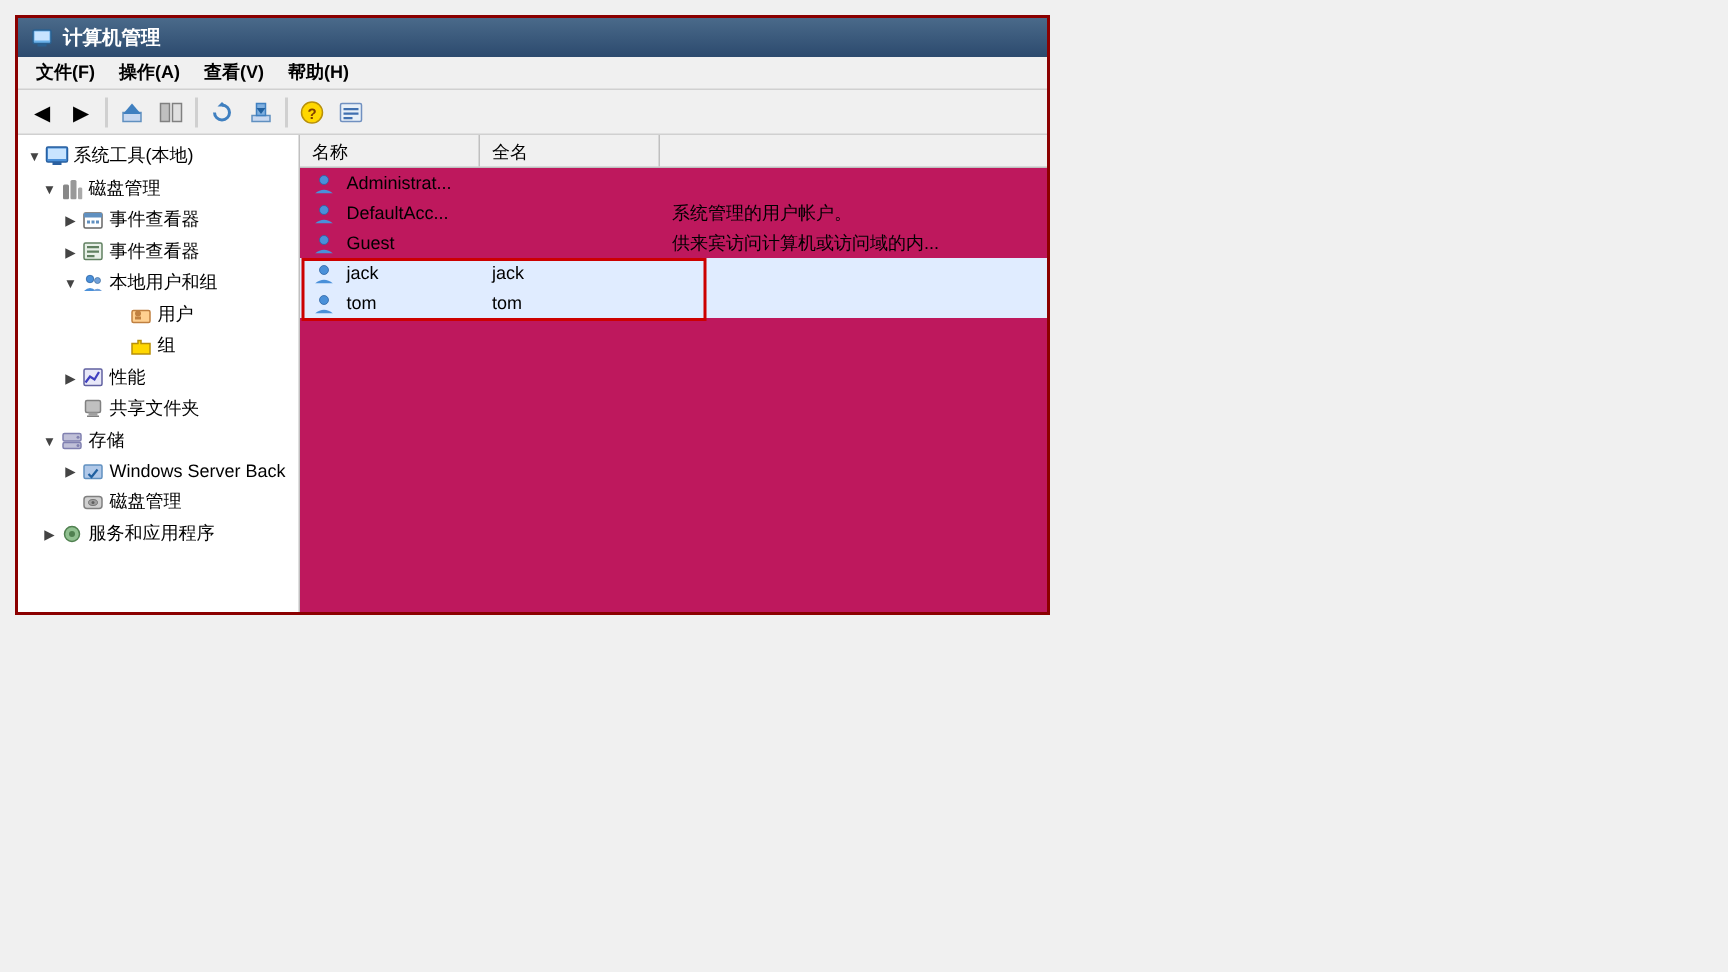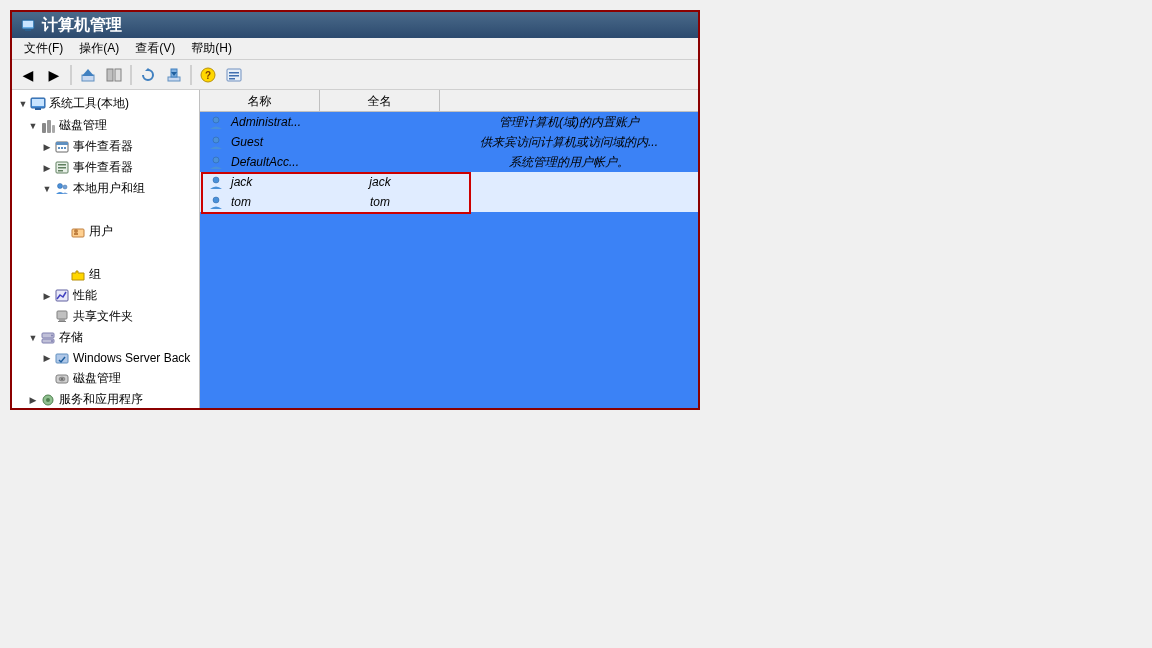--- a/index.html
+++ b/index.html
@@ -22,21 +22,21 @@
       flex-direction: column;
     }
 
     .title-bar {
       background: linear-gradient(to bottom, #4a6a8a, #2c4a6e);
       color: white;
       height: 26px;
       display: flex;
       align-items: center;
       padding: 0 8px;
-      font-size: 16px;
+      font-size: 13px;
       font-weight: bold;
     }
 
     .title-bar-icon {
       width: 16px;
       height: 16px;
       margin-right: 6px;
       display: inline-flex;
       align-items: center;
       justify-content: center;
@@ -47,20 +47,21 @@
       height: 14px;
     }
 
     .menu-bar {
       background: #f0f0f0;
       height: 22px;
       display: flex;
       align-items: center;
       padding: 0 4px;
       border-bottom: 1px solid #d0d0d0;
+      font-weight: bold;
     }
 
     .menu-item {
       padding: 2px 8px;
       cursor: pointer;
       font-size: 12px;
     }
 
     .toolbar {
       background: #f0f0f0;
@@ -128,29 +129,28 @@
       height: 16px;
       margin-right: 3px;
       flex-shrink: 0;
       display: inline-flex;
       align-items: center;
       justify-content: center;
     }
 
     .indent-1 { padding-left: 14px; }
     .indent-2 { padding-left: 28px; }
-    .indent-3 { padding-left: 44px; margin-top: 22px; }
+    .indent-3 { padding-left: 60px; }
 
     .content-panel {
       flex: 1;
-      background: #3b82f6;
+      background: #be185d;
       overflow: auto;
       display: flex;
       flex-direction: column;
-      text-align: center;
     }
 
     .list-header {
       display: flex;
       background: #f0f0f0;
       border-bottom: 1px solid #c0c0c0;
       height: 22px;
       flex-shrink: 0;
     }
 
@@ -163,21 +163,20 @@
       overflow: hidden;
     }
 
     .col-name { width: 120px; }
     .col-fullname { width: 120px; }
     .col-desc { flex: 1; }
 
     .list-body {
       flex: 1;
       overflow: auto;
-      font-style: italic;
     }
 
     .list-row {
       display: flex;
       align-items: center;
       height: 20px;
       cursor: pointer;
     }
 
     .list-cell {
@@ -453,51 +452,50 @@
           <div class="list-cell col-name">
             <span class="item-icon">
               <svg width="15" height="13" viewBox="0 0 15 13">
                 <circle cx="7" cy="4" r="3" fill="#4a90d9" stroke="#2a60a0" stroke-width="0.5"></circle>
                 <path d="M1 13 Q7 8 13 13" fill="#4a90d9"></path>
               </svg>
             </span>
             <span>Administrat...</span>
           </div>
           <div class="list-cell col-fullname"></div>
-          <div class="list-cell col-desc">管理计算机(域)的内置账户</div>
+        </div>
+
+        <div class="list-row">
+          <div class="list-cell col-name">
+            <span class="item-icon">
+              <svg width="15" height="13" viewBox="0 0 15 13">
+                <circle cx="7" cy="4" r="3" fill="#4a90d9" stroke="#2a60a0" stroke-width="0.5"></circle>
+                <path d="M1 13 Q7 8 13 13" fill="#4a90d9"></path>
+              </svg>
+            </span>
+            <span>DefaultAcc...</span>
+          </div>
+          <div class="list-cell col-fullname"></div>
+          <div class="list-cell col-desc">系统管理的用户帐户。</div>
         </div>
 
         <div class="list-row">
           <div class="list-cell col-name">
             <span class="item-icon">
               <svg width="15" height="13" viewBox="0 0 15 13">
                 <circle cx="7" cy="4" r="3" fill="#4a90d9" stroke="#2a60a0" stroke-width="0.5"></circle>
                 <path d="M1 13 Q7 8 13 13" fill="#4a90d9"></path>
               </svg>
             </span>
             <span>Guest</span>
           </div>
           <div class="list-cell col-fullname"></div>
           <div class="list-cell col-desc">供来宾访问计算机或访问域的内...</div>
         </div>
 
-        <div class="list-row">
-          <div class="list-cell col-name">
-            <span class="item-icon">
-              <svg width="15" height="13" viewBox="0 0 15 13">
-                <circle cx="7" cy="4" r="3" fill="#4a90d9" stroke="#2a60a0" stroke-width="0.5"></circle>
-                <path d="M1 13 Q7 8 13 13" fill="#4a90d9"></path>
-              </svg>
-            </span>
-            <span>DefaultAcc...</span>
-          </div>
-          <div class="list-cell col-fullname"></div>
-          <div class="list-cell col-desc">系统管理的用户帐户。</div>
-        </div>
-
         <div class="list-row" style="background: #e0ecff;">
           <div class="list-cell col-name">
             <span class="item-icon">
               <svg width="15" height="13" viewBox="0 0 15 13">
                 <circle cx="7" cy="4" r="3" fill="#4a90d9" stroke="#2a60a0" stroke-width="0.5"></circle>
                 <path d="M1 13 Q7 8 13 13" fill="#4a90d9"></path>
               </svg>
             </span>
             <span>jack</span>
           </div>

